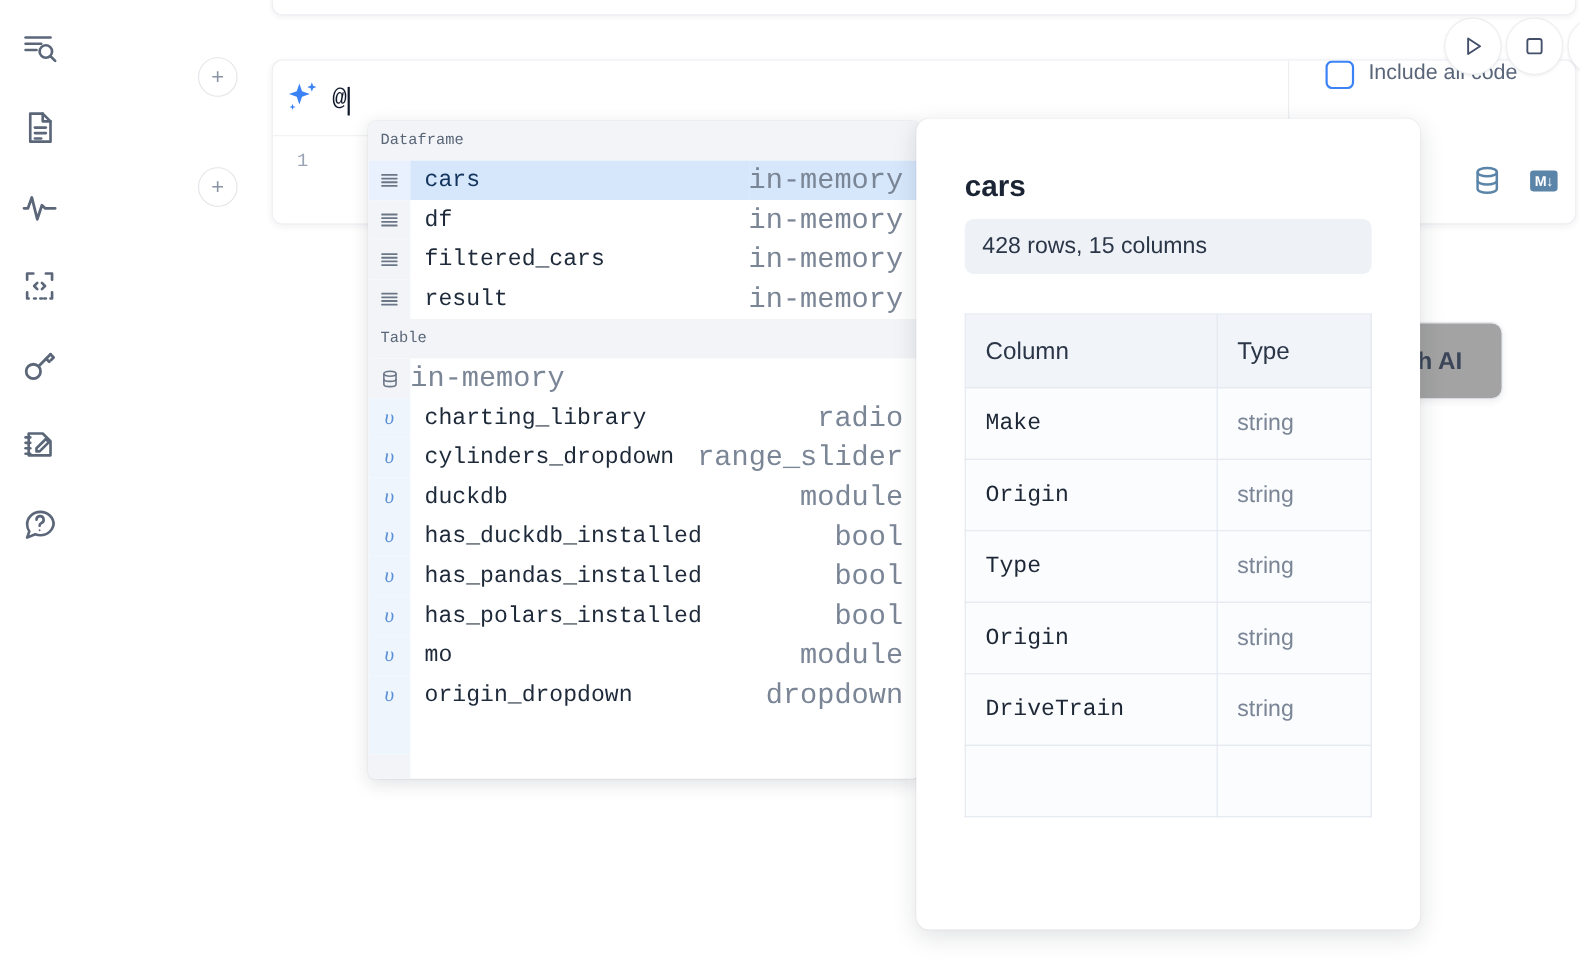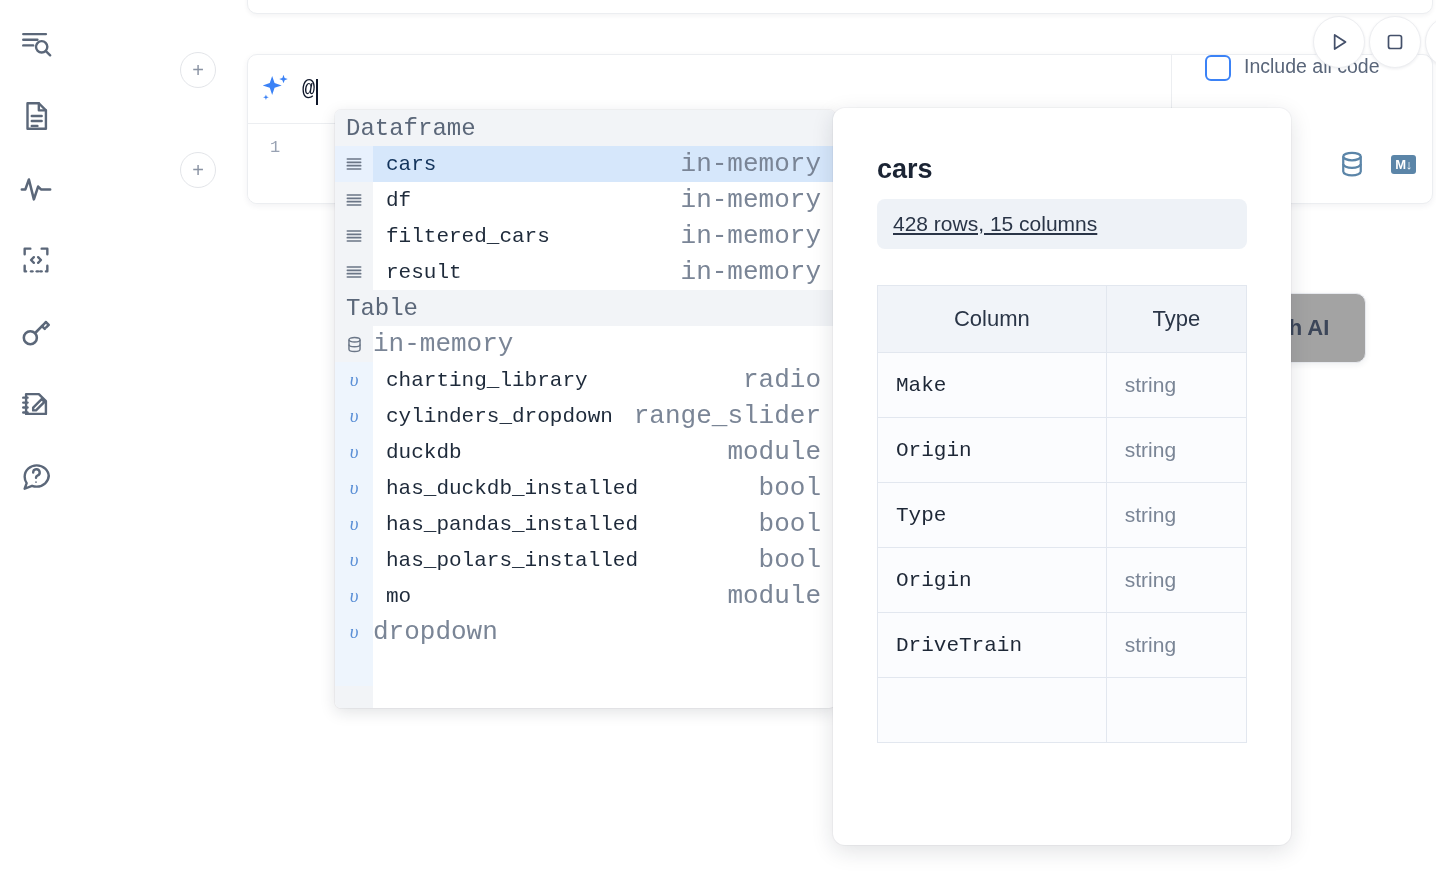--- a/index.html
+++ b/index.html
@@ -208,21 +208,21 @@
     position: absolute; left: 0; top: 0;
     width: 38px; height: 100%;
     background: #f2f4f7;
   }
   .ac-list { position: relative; }
   .ac-group {
     height: 36px;
     background: #f2f4f7;
     display: flex; align-items: center;
     padding-left: 11px;
-    font-size: 24px;
+    font-size: 14px;
     color: #5b6779;
     font-family: "Liberation Mono", monospace;
   }
   .ac-item {
     height: 36px;
     display: flex; align-items: center;
     cursor: pointer;
     position: relative;
     background: #ffffff;
   }
@@ -276,30 +276,29 @@
     color: #5e6a7c;
     margin-bottom: 22px;
   }
   .detail-chip {
     background: #eef2f7;
     border-radius: 8px;
     padding: 13px 16px;
     font-size: 21px;
     color: #2a3547;
     margin-bottom: 36px;
-    text-decoration: underline;
   }
   .detail-table {
     width: 100%;
     border-collapse: collapse;
     table-layout: fixed;
   }
   .detail-table th {
     background: #f1f4f9;
-    text-align: center;
+    text-align: left;
     font-weight: 400;
     font-size: 22px;
     color: #2a3547;
     padding: 20px 18px;
     border: 1px solid #e2e7ef;
   }
   .detail-table td {
     padding: 20px 18px;
     border: 1px solid #e2e7ef;
     background: #fbfcfe;
@@ -531,20 +530,21 @@
           <div class="ac-name">has_polars_installed</div>
           <div class="ac-kind">bool</div>
         </div>
         <div class="ac-item">
           <div class="ac-ico var-ico">υ</div>
           <div class="ac-name">mo</div>
           <div class="ac-kind">module</div>
         </div>
         <div class="ac-item">
           <div class="ac-ico var-ico">υ</div>
+          <div class="ac-name">origin_dropdown</div>
           <div class="ac-kind">dropdown</div>
         </div>
         <div class="ac-item">
           <div class="ac-ico var-ico"></div>
           <div class="ac-name"></div>
           <div class="ac-kind"></div>
         </div>
       </div>
   </div>
 

